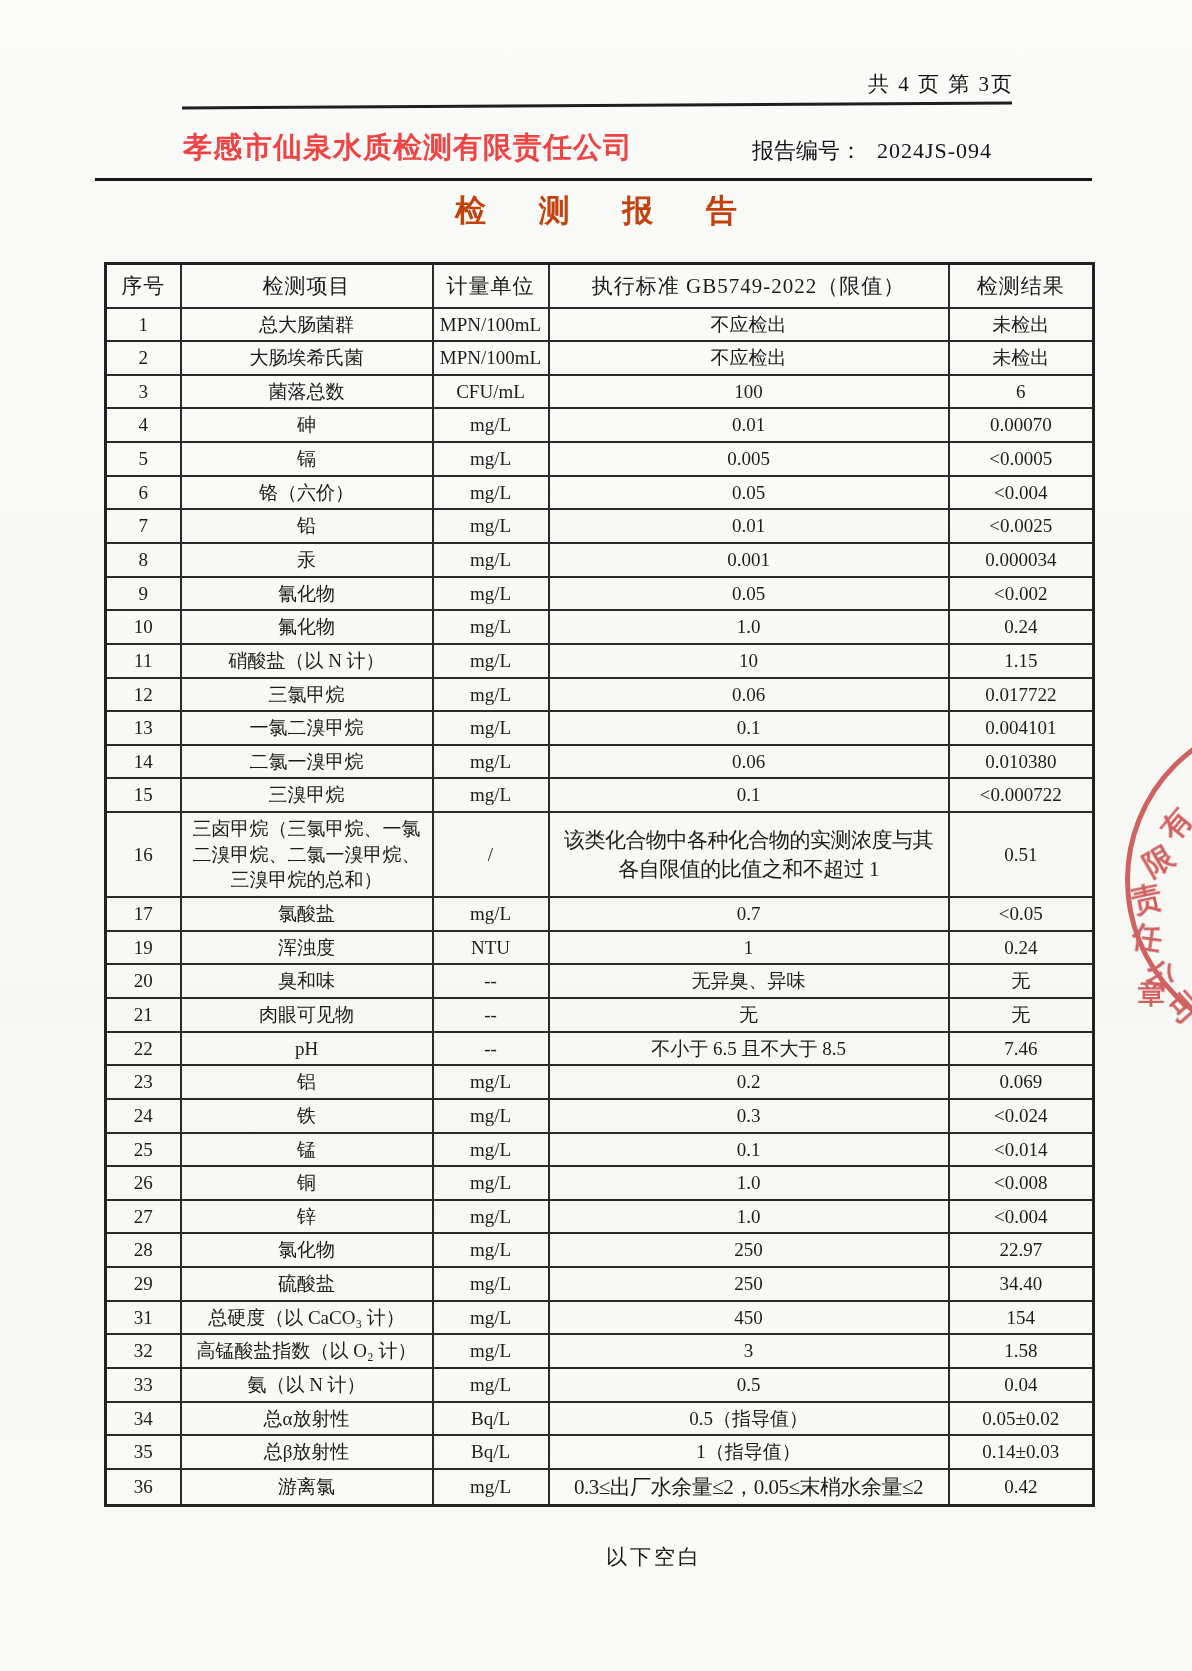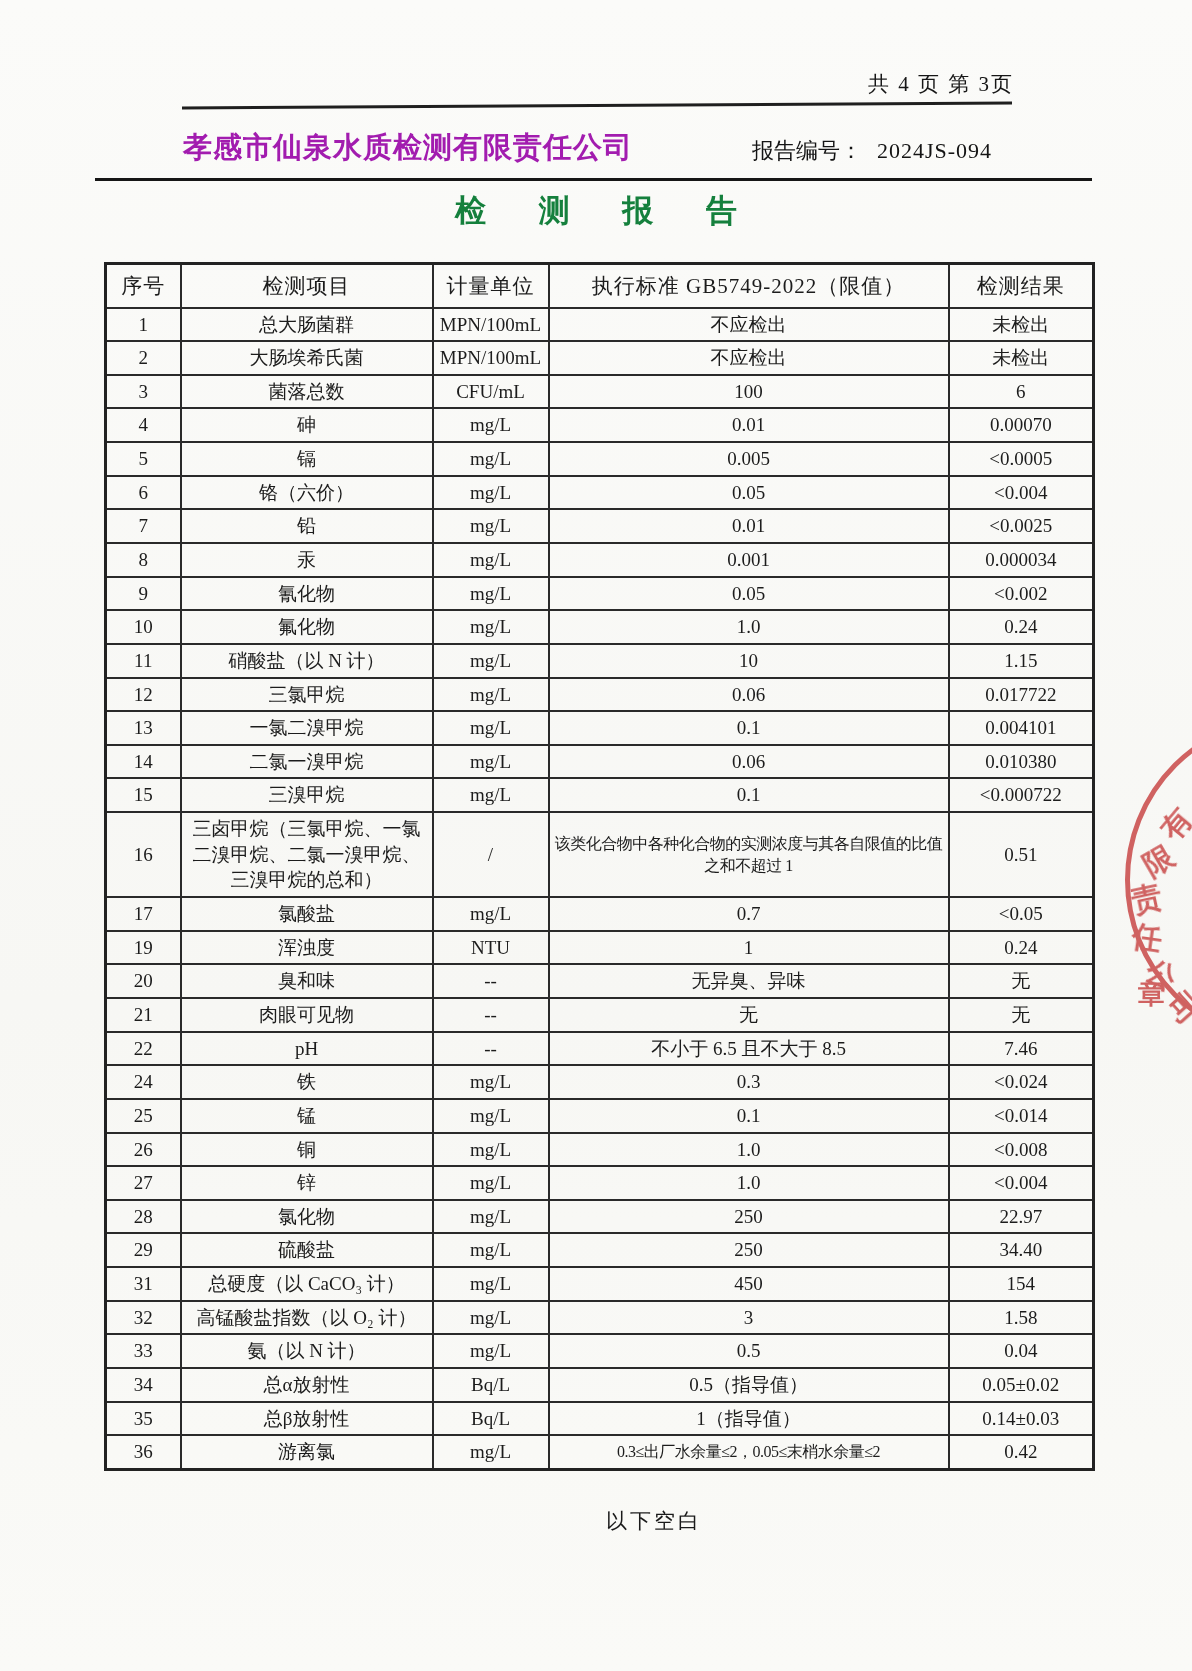--- a/index.html
+++ b/index.html
@@ -16,53 +16,53 @@
     position:absolute; top:70px; left:868px;
     font-size:21px; letter-spacing:2px; color:#161616;
   }
   .rule-top{
     position:absolute; top:104px; left:182px; width:830px; height:3px;
     background:#1f1f1f; transform:rotate(-0.35deg);
   }
   .company{
     position:absolute; top:128px; left:183px;
     font-family:"Liberation Sans","DejaVu Sans",sans-serif;
-    font-weight:bold; font-size:29px; letter-spacing:1px; color:#a21caf;
+    font-weight:bold; font-size:29px; letter-spacing:1px; color:#ef4444;
   }
   .report-line{
     position:absolute; top:136px; left:752px;
     font-size:22px; color:#141414;
   }
   .report-line .no{ margin-left:15px; letter-spacing:1px; }
   .rule-main{
     position:absolute; top:178px; left:95px; width:997px; height:3px;
     background:#161616;
   }
   .title{
     position:absolute; top:190px; left:0; width:1192px;
     text-align:center;
     font-family:"Liberation Sans","DejaVu Sans",sans-serif;
     font-weight:bold; font-size:31px; letter-spacing:22px;
-    text-indent:22px; color:#15803d;
+    text-indent:22px; color:#c2410c;
   }
   .content{ position:absolute; top:262px; left:104px; width:1100px; }
   table{
     width:988px; border-collapse:collapse; table-layout:fixed;
     border:3px solid #222;
   }
   th,td{
     border:2px solid #2a2a2a;
     text-align:center; vertical-align:middle;
     font-size:19px; line-height:1.35;
     padding:3px 5px;
     overflow:hidden;
   }
   thead th{ height:44px; font-size:21px; font-weight:normal; letter-spacing:1px; }
   tbody td{ height:31px; }
-  td.tight{ font-size:16px; letter-spacing:-0.5px;margin-top:8px; }
+  td.tight{ font-size:21px; letter-spacing:-0.5px;margin-top:8px; }
   td.num{ font-size:19px; }
   .footer-note{
     margin-top:36px; text-align:center;
     font-size:21px; letter-spacing:3px; color:#1a1a1a;
   }
   
   .stamp{ position:absolute; top:700px; left:1080px; width:112px; height:360px;
           pointer-events:none; mix-blend-mode:multiply; opacity:.85; }
   .stamp-ring{
     position:absolute; border-radius:50%;
@@ -252,20 +252,27 @@
           <td class="num">无</td>
         </tr>
         <tr>
           <td>22</td>
           <td>pH</td>
           <td>--</td>
           <td>不小于 6.5 且不大于 8.5</td>
           <td class="num">7.46</td>
         </tr>
         <tr>
+          <td>23</td>
+          <td>铝</td>
+          <td>mg/L</td>
+          <td>0.2</td>
+          <td class="num">0.069</td>
+        </tr>
+        <tr>
           <td>24</td>
           <td>铁</td>
           <td>mg/L</td>
           <td>0.3</td>
           <td class="num">&lt;0.024</td>
         </tr>
         <tr>
           <td>25</td>
           <td>锰</td>
           <td>mg/L</td>

